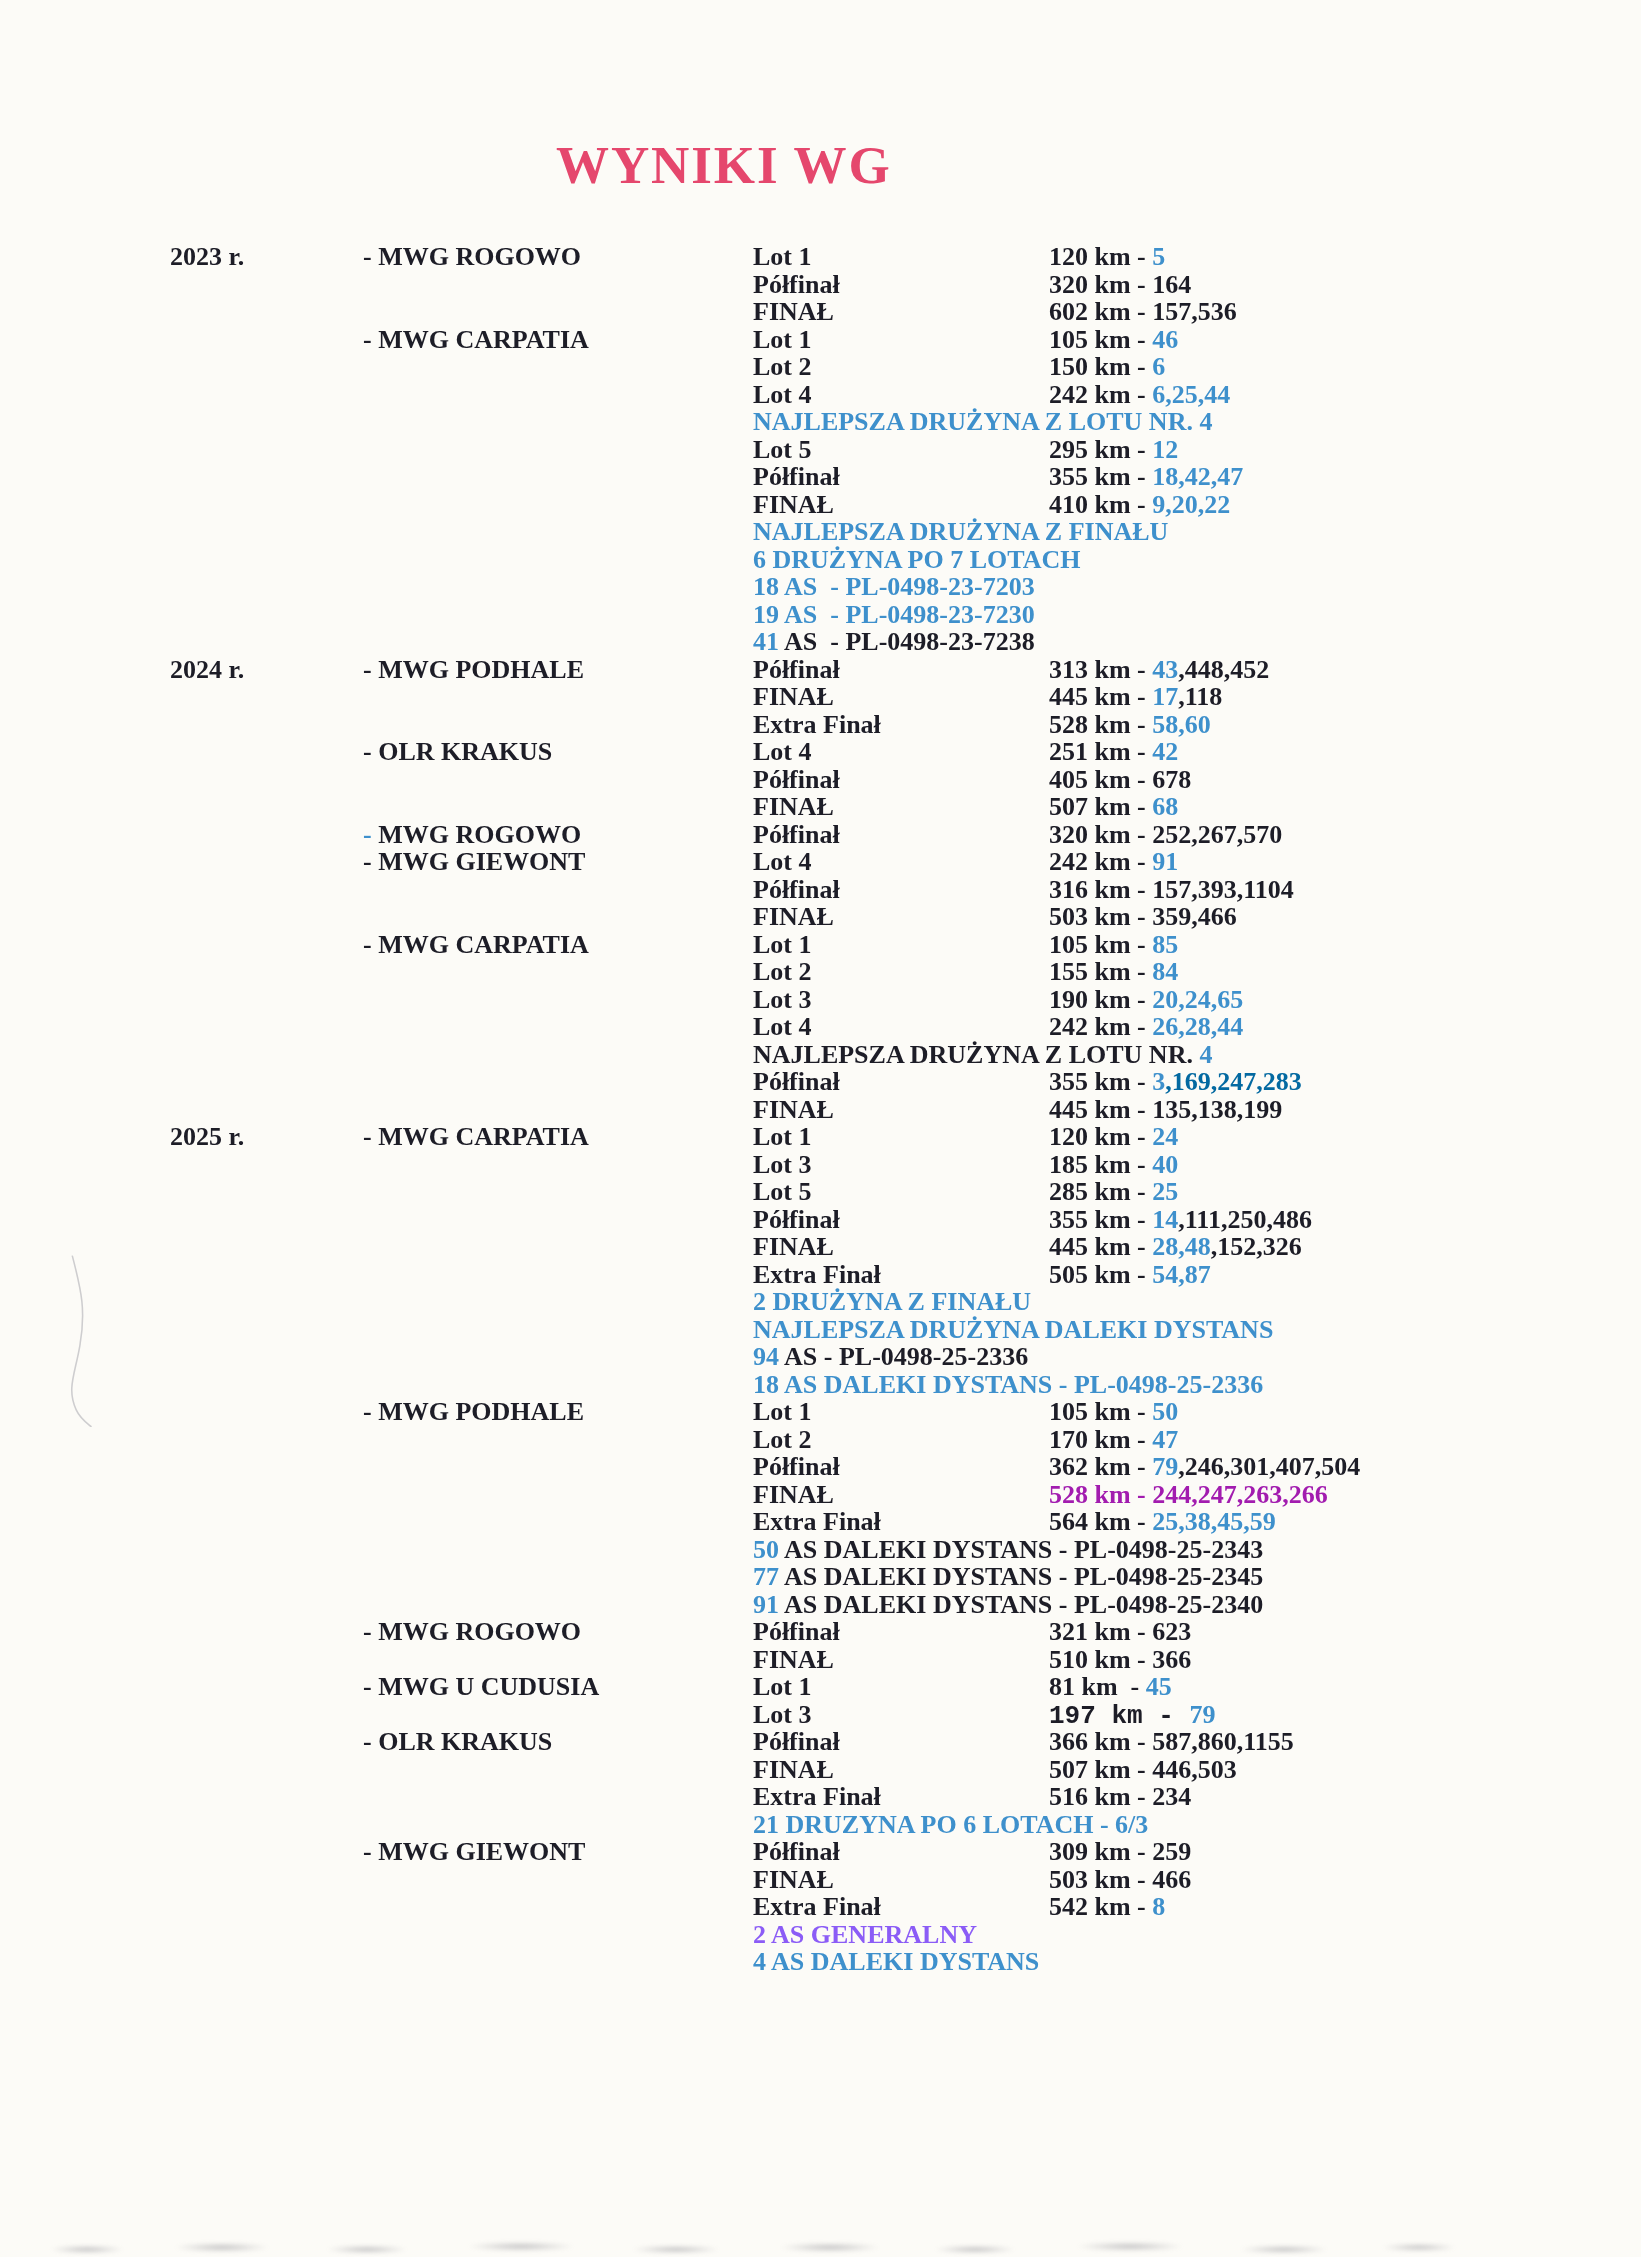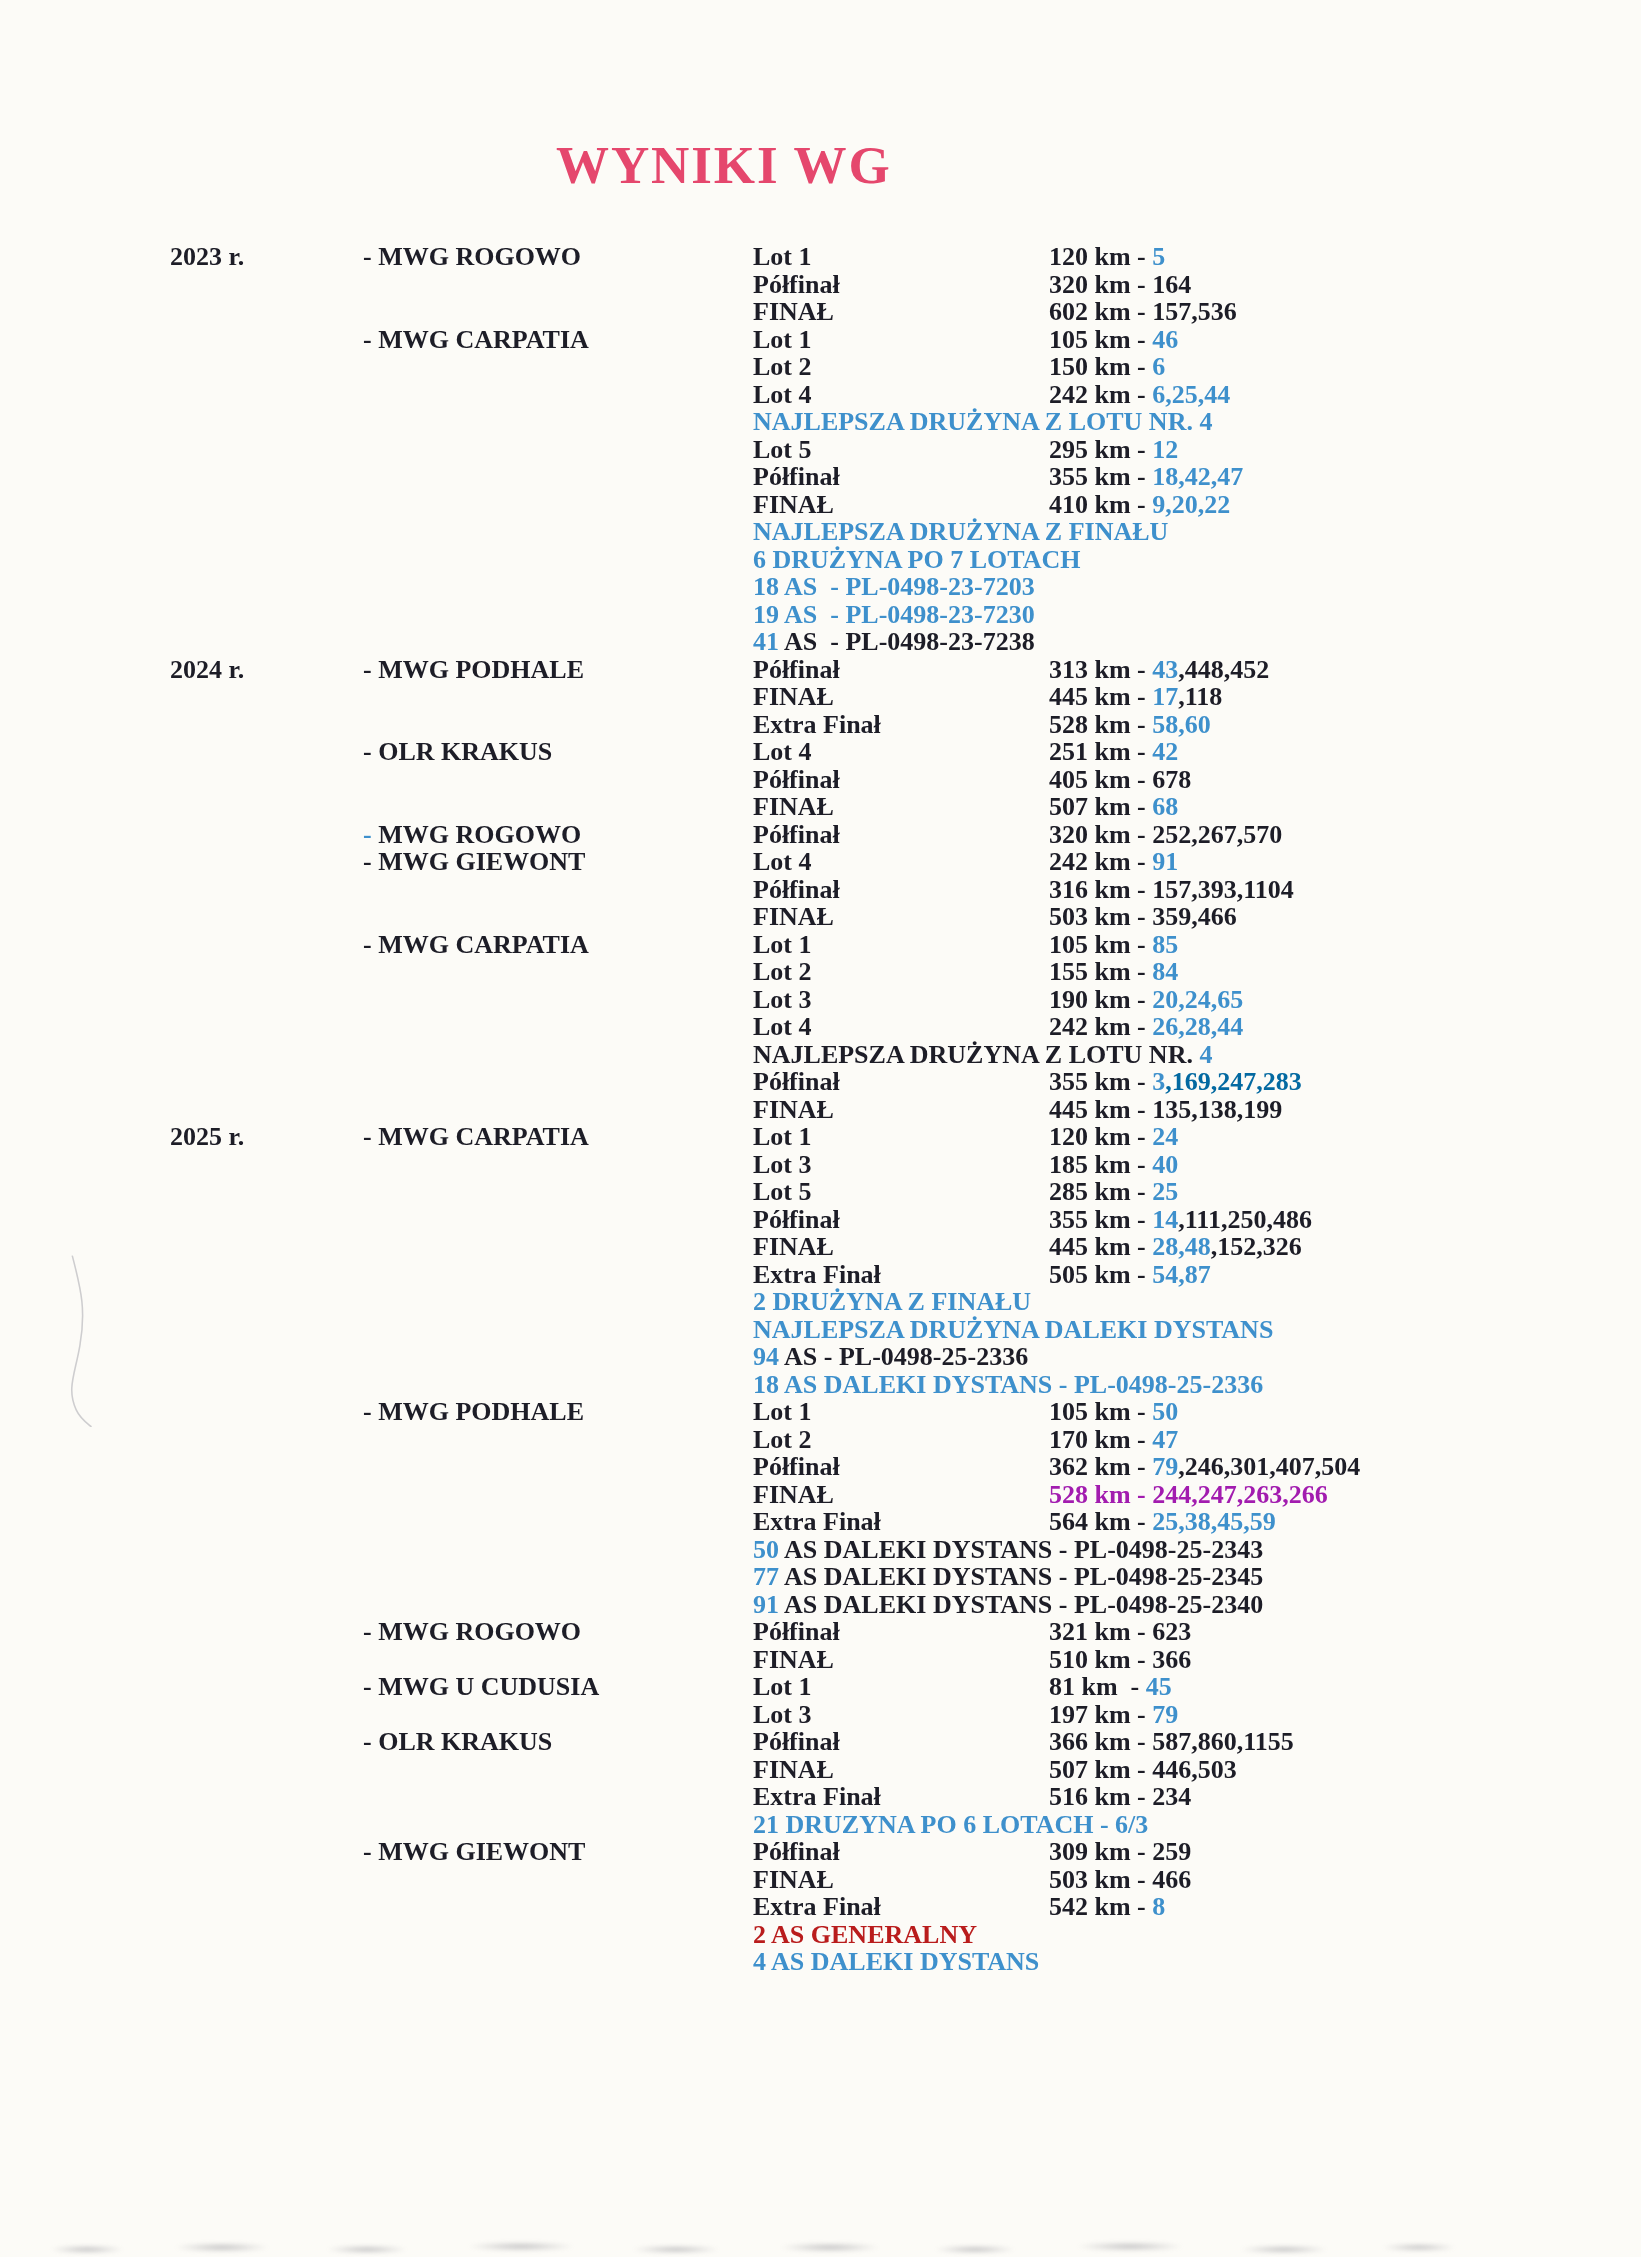--- a/index.html
+++ b/index.html
@@ -93,29 +93,29 @@
     <div class="row"><span class="c stage"><span style="color: rgb(29, 29, 39);">Lot 2</span></span><span class="c result"><span style="color: rgb(29, 29, 39);">170 km - </span><span style="color: rgb(62, 144, 204);">47</span></span></div>
     <div class="row"><span class="c stage"><span style="color: rgb(29, 29, 39);">Półfinał</span></span><span class="c result"><span style="color: rgb(29, 29, 39);">362 km - </span><span style="color: rgb(62, 144, 204);">79</span><span style="color: rgb(29, 29, 39);">,246,301,407,504</span></span></div>
     <div class="row"><span class="c stage"><span style="color: rgb(29, 29, 39);">FINAŁ</span></span><span class="c result"><span style="color: #a21caf;">528 km - 244,247,263,266</span></span></div>
     <div class="row"><span class="c stage"><span style="color: rgb(29, 29, 39);">Extra Finał</span></span><span class="c result"><span style="color: rgb(29, 29, 39);">564 km - </span><span style="color: rgb(62, 144, 204);">25,38,45,59</span></span></div>
     <div class="row"><span class="c stage"><span style="color: rgb(62, 144, 204);">50</span><span style="color: rgb(29, 29, 39);"> AS DALEKI DYSTANS - PL-0498-25-2343</span></span></div>
     <div class="row"><span class="c stage"><span style="color: rgb(62, 144, 204);">77</span><span style="color: rgb(29, 29, 39);"> AS DALEKI DYSTANS - PL-0498-25-2345</span></span></div>
     <div class="row"><span class="c stage"><span style="color: rgb(62, 144, 204);">91</span><span style="color: rgb(29, 29, 39);"> AS DALEKI DYSTANS - PL-0498-25-2340</span></span></div>
     <div class="row"><span class="c club"><span style="color: rgb(29, 29, 39);">- MWG ROGOWO</span></span><span class="c stage"><span style="color: rgb(29, 29, 39);">Półfinał</span></span><span class="c result"><span style="color: rgb(29, 29, 39);">321 km - 623</span></span></div>
     <div class="row"><span class="c stage"><span style="color: rgb(29, 29, 39);">FINAŁ</span></span><span class="c result"><span style="color: rgb(29, 29, 39);">510 km - 366</span></span></div>
     <div class="row"><span class="c club"><span style="color: rgb(29, 29, 39);">- MWG U CUDUSIA</span></span><span class="c stage"><span style="color: rgb(29, 29, 39);">Lot 1</span></span><span class="c result"><span style="color: rgb(29, 29, 39);">81 km  - </span><span style="color: rgb(62, 144, 204);">45</span></span></div>
-    <div class="row"><span class="c stage"><span style="color: rgb(29, 29, 39);">Lot 3</span></span><span class="c result"><span style="color: rgb(29, 29, 39);">197 km - </span><span style="color: rgb(62, 144, 204);">79</span></span></div>
+    <div class="row"><span class="c stage"><span style="color: rgb(29, 29, 39);">Lot 3</span></span><span class="c result"><span style="color: rgb(29, 29, 39); font-family: Liberation Mono, monospace;">197 km - </span><span style="color: rgb(62, 144, 204);">79</span></span></div>
     <div class="row"><span class="c club"><span style="color: rgb(29, 29, 39);">- OLR KRAKUS</span></span><span class="c stage"><span style="color: rgb(29, 29, 39);">Półfinał</span></span><span class="c result"><span style="color: rgb(29, 29, 39);">366 km - 587,860,1155</span></span></div>
     <div class="row"><span class="c stage"><span style="color: rgb(29, 29, 39);">FINAŁ</span></span><span class="c result"><span style="color: rgb(29, 29, 39);">507 km - 446,503</span></span></div>
     <div class="row"><span class="c stage"><span style="color: rgb(29, 29, 39);">Extra Finał</span></span><span class="c result"><span style="color: rgb(29, 29, 39);">516 km - 234</span></span></div>
     <div class="row"><span class="c stage"><span style="color: rgb(62, 144, 204);">21 DRUZYNA PO 6 LOTACH - 6/3</span></span></div>
     <div class="row"><span class="c club"><span style="color: rgb(29, 29, 39);">- MWG GIEWONT</span></span><span class="c stage"><span style="color: rgb(29, 29, 39);">Półfinał</span></span><span class="c result"><span style="color: rgb(29, 29, 39);">309 km - 259</span></span></div>
     <div class="row"><span class="c stage"><span style="color: rgb(29, 29, 39);">FINAŁ</span></span><span class="c result"><span style="color: rgb(29, 29, 39);">503 km - 466</span></span></div>
     <div class="row"><span class="c stage"><span style="color: rgb(29, 29, 39);">Extra Finał</span></span><span class="c result"><span style="color: rgb(29, 29, 39);">542 km - </span><span style="color: rgb(62, 144, 204);">8</span></span></div>
-    <div class="row"><span class="c stage"><span style="color: #b91c1c;">2 AS GENERALNY</span></span></div>
+    <div class="row"><span class="c stage"><span style="color: #8b5cf6;">2 AS GENERALNY</span></span></div>
     <div class="row"><span class="c stage"><span style="color: rgb(62, 144, 204);">4 AS DALEKI DYSTANS</span></span></div>
   </div>
 
 <svg class="hair" width="77" height="183" viewBox="0 0 80 190">
   <path d="M20,12 C30,50 34,70 28,105 C23,135 14,150 24,172 C28,181 34,185 40,190" stroke="#a0a0a8" stroke-width="1.6" fill="none" opacity="0.5"></path>
 </svg>
 
 <div class="bottom-smudge"></div>
 
 

